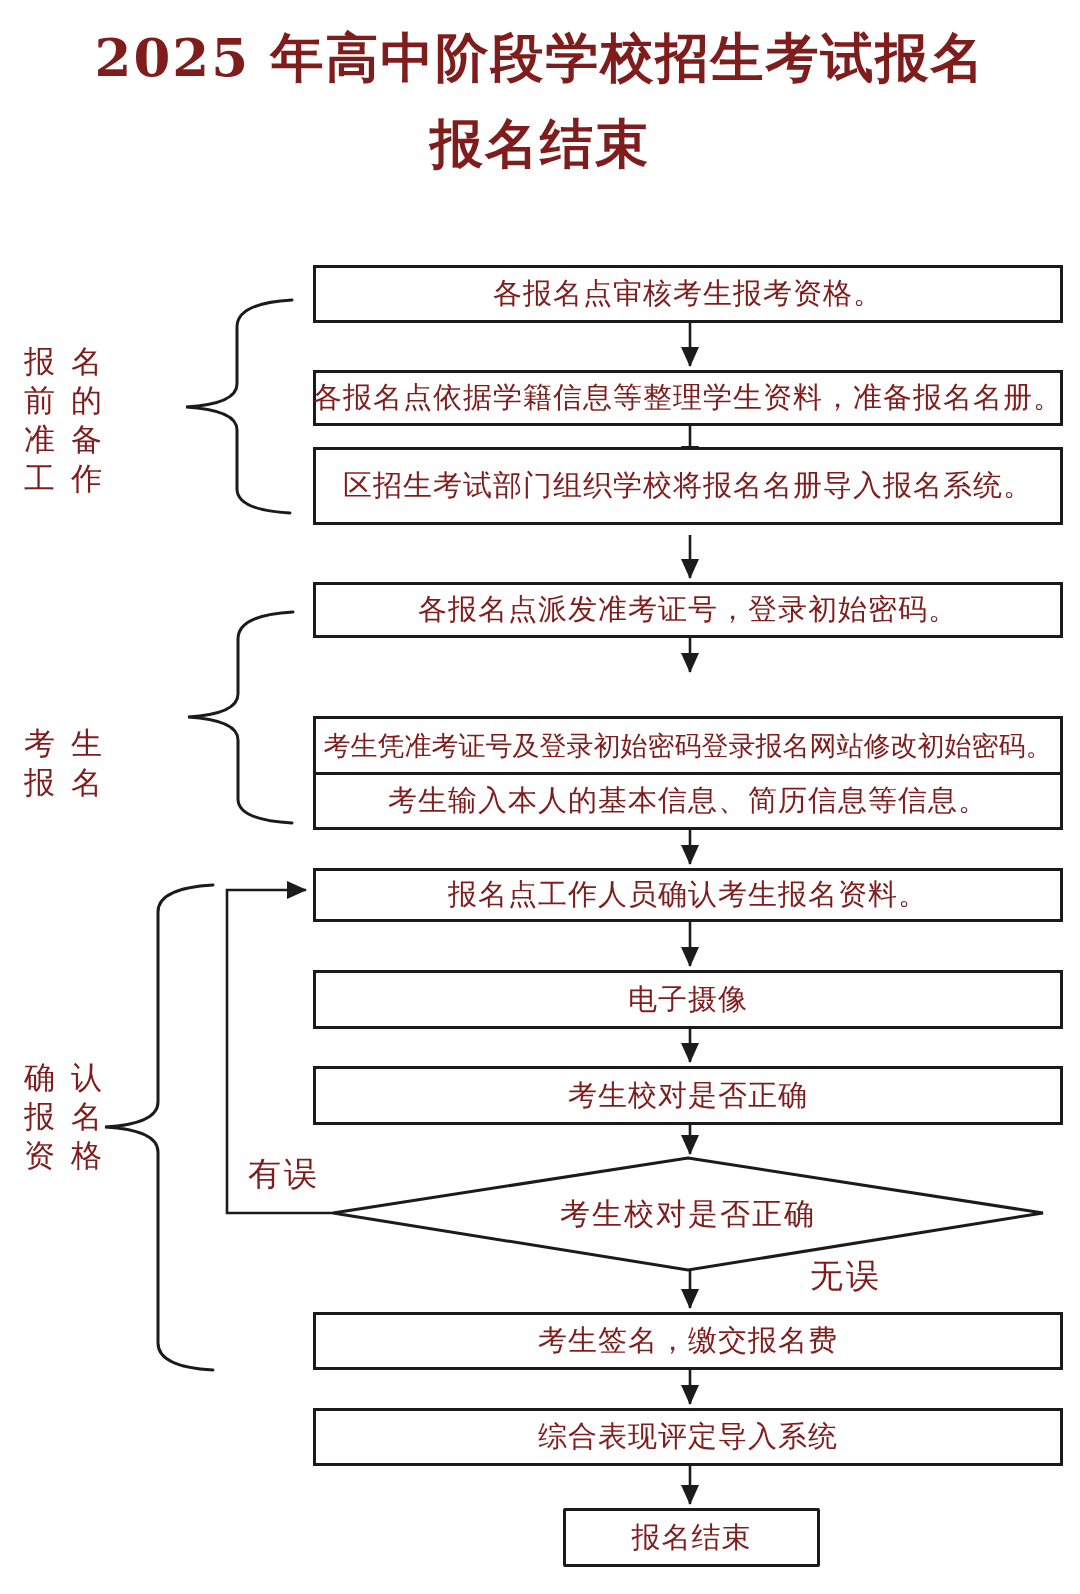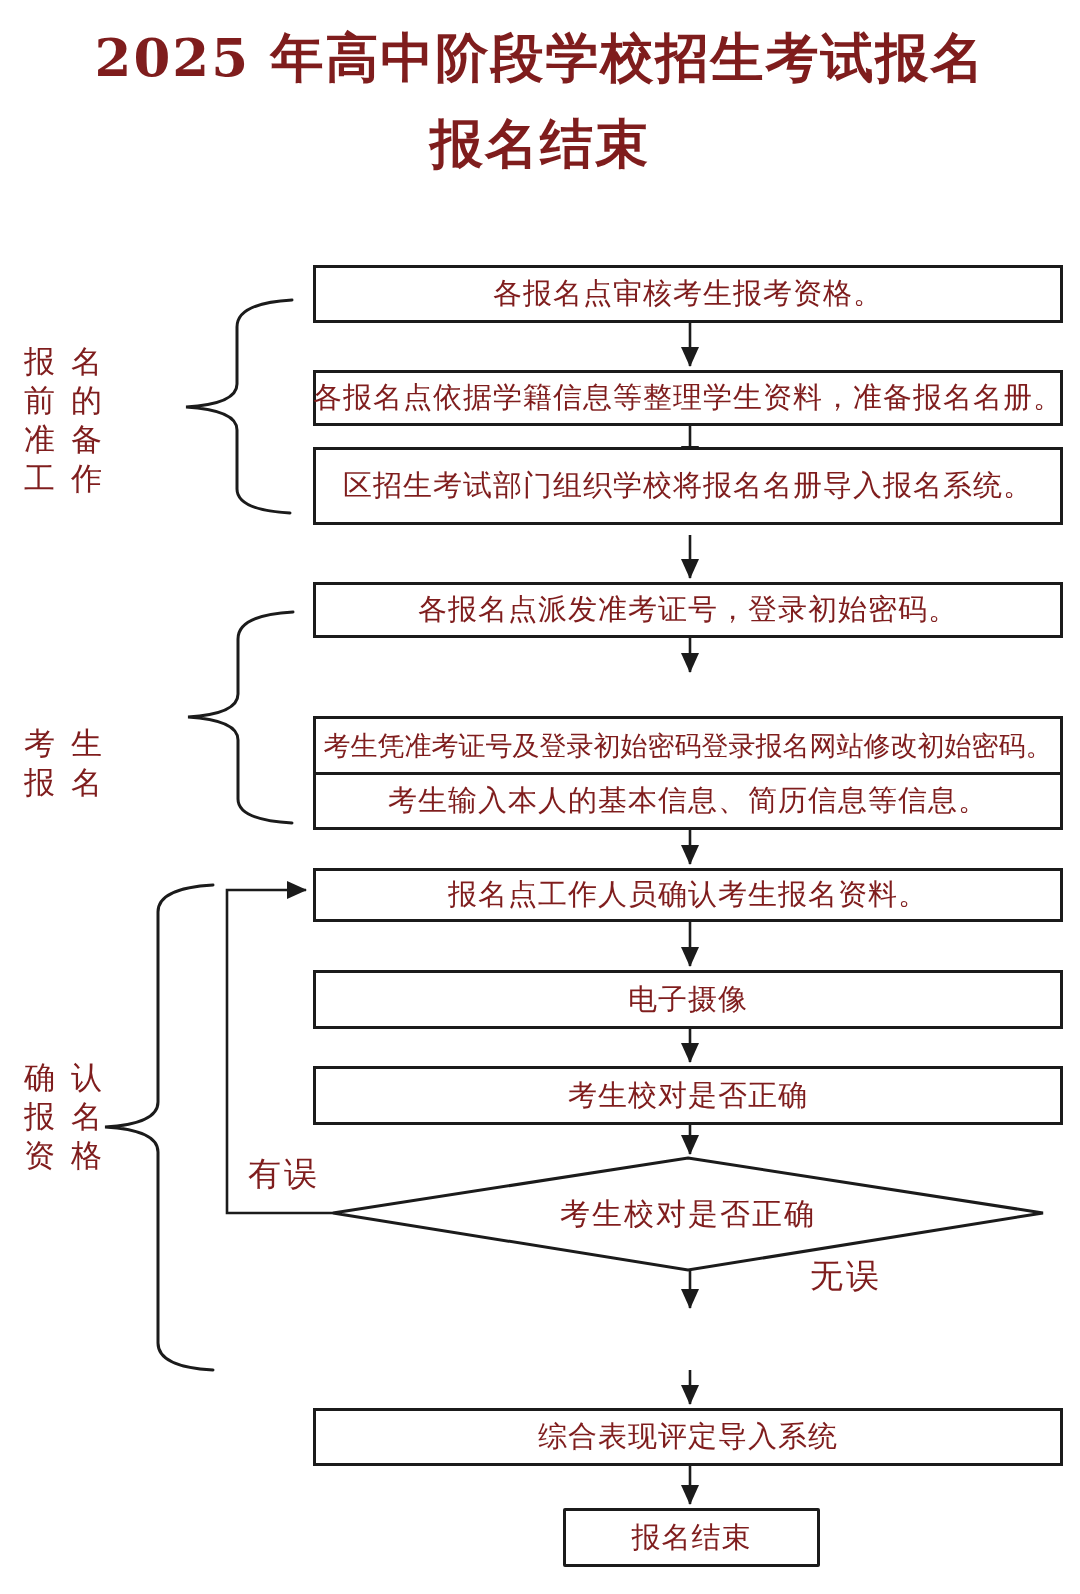--- a/index.html
+++ b/index.html
@@ -109,20 +109,21 @@
 
   <div class="node" style="top:265px;height:58px">各报名点审核考生报考资格。</div>
   <div class="node" style="top:370px;height:56px">各报名点依据学籍信息等整理学生资料，准备报名名册。</div>
   <div class="node" style="top:447px;height:78px">区招生考试部门组织学校将报名名册导入报名系统。</div>
   <div class="node" style="top:582px;height:56px">各报名点派发准考证号，登录初始密码。</div>
   <div class="node fs27" style="top:716px;height:60px">考生凭准考证号及登录初始密码登录报名网站修改初始密码。</div>
   <div class="node" style="top:772px;height:58px">考生输入本人的基本信息、简历信息等信息。</div>
   <div class="node" style="top:970px;height:59px">电子摄像</div>
   <div class="node" style="top:868px;height:54px">报名点工作人员确认考生报名资料。</div>
   <div class="node" style="top:1066px;height:59px">考生校对是否正确</div>
+  <div class="node" style="top:1312px;height:58px">考生签名，缴交报名费</div>
   <div class="node" style="top:1408px;height:58px">综合表现评定导入系统</div>
 
   <div class="decision-text">考生校对是否正确</div>
   <div class="branch-label branch-error">有误</div>
   <div class="branch-label branch-ok">无误</div>
 
   <div class="node end-node" style="top:1508px;height:59px">报名结束</div>
 
 </div>
 

